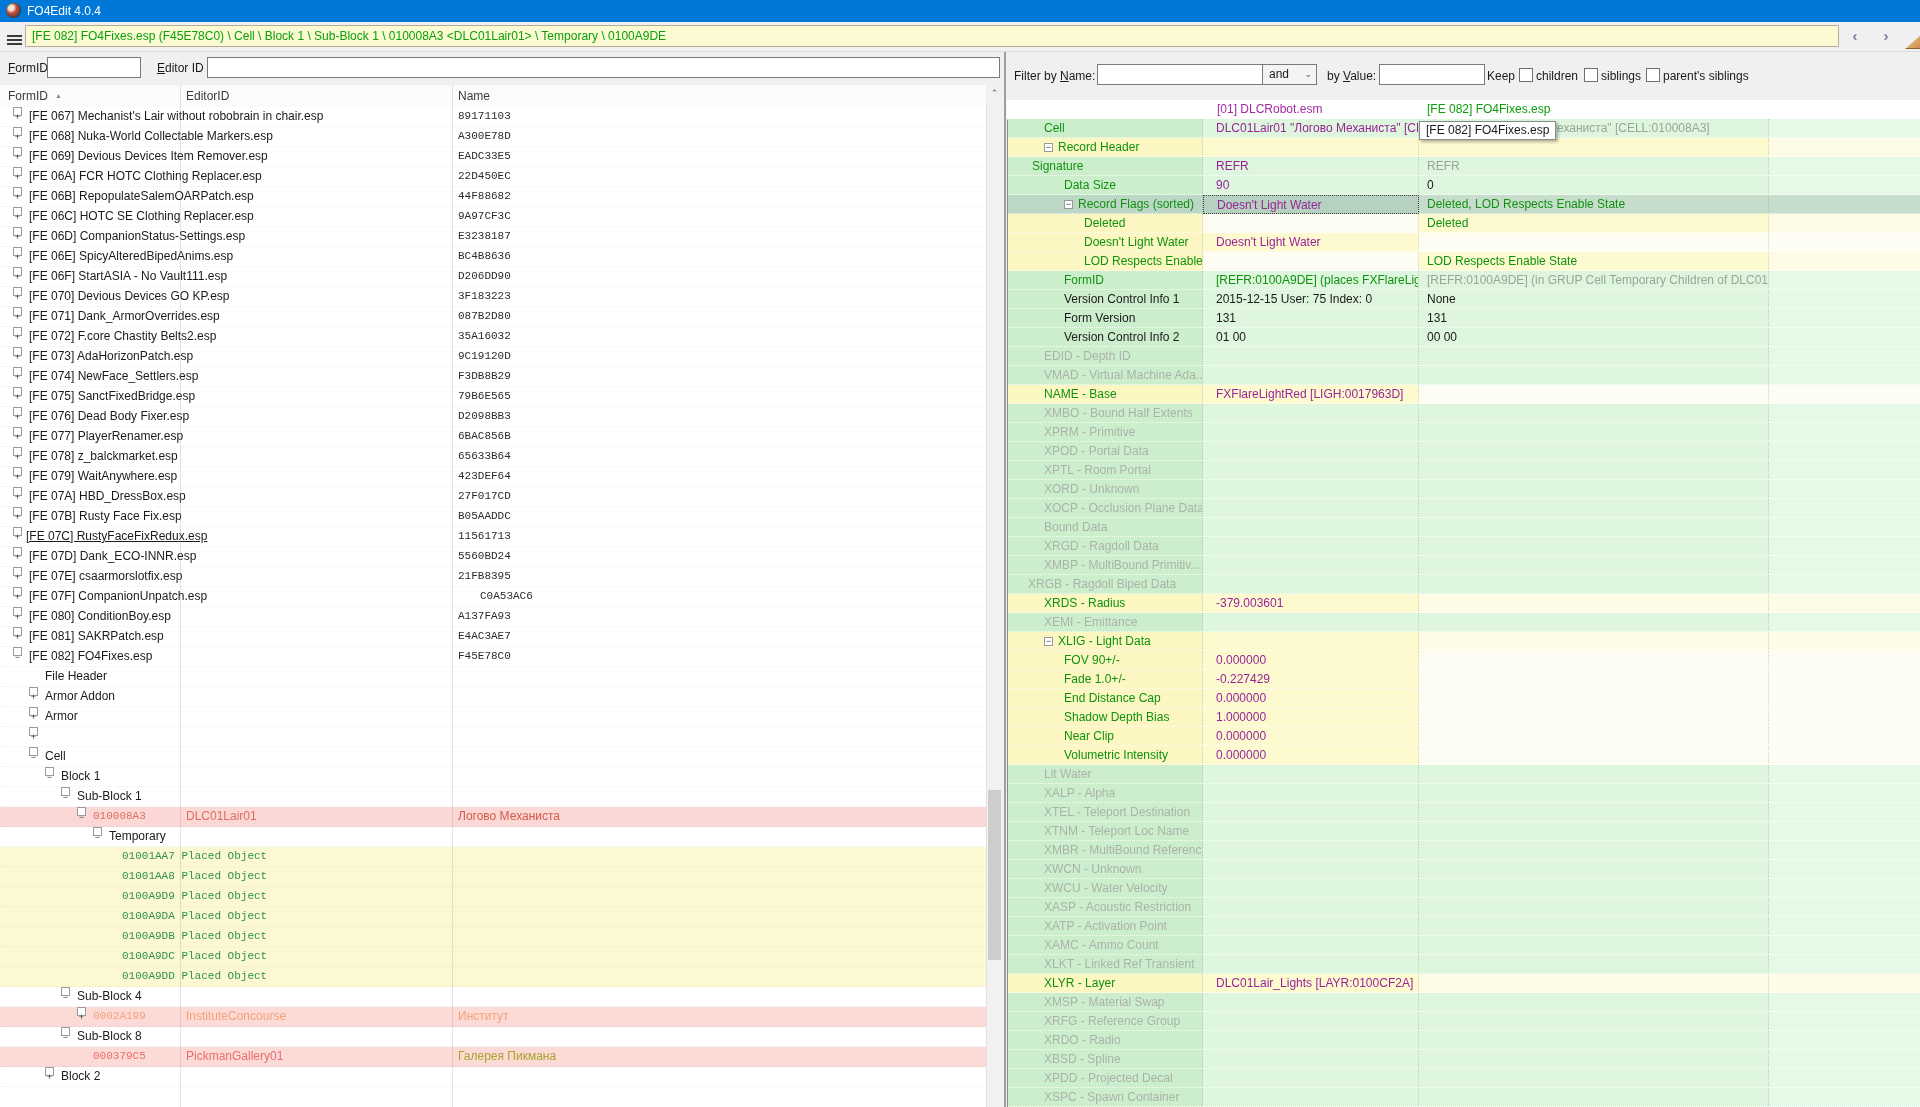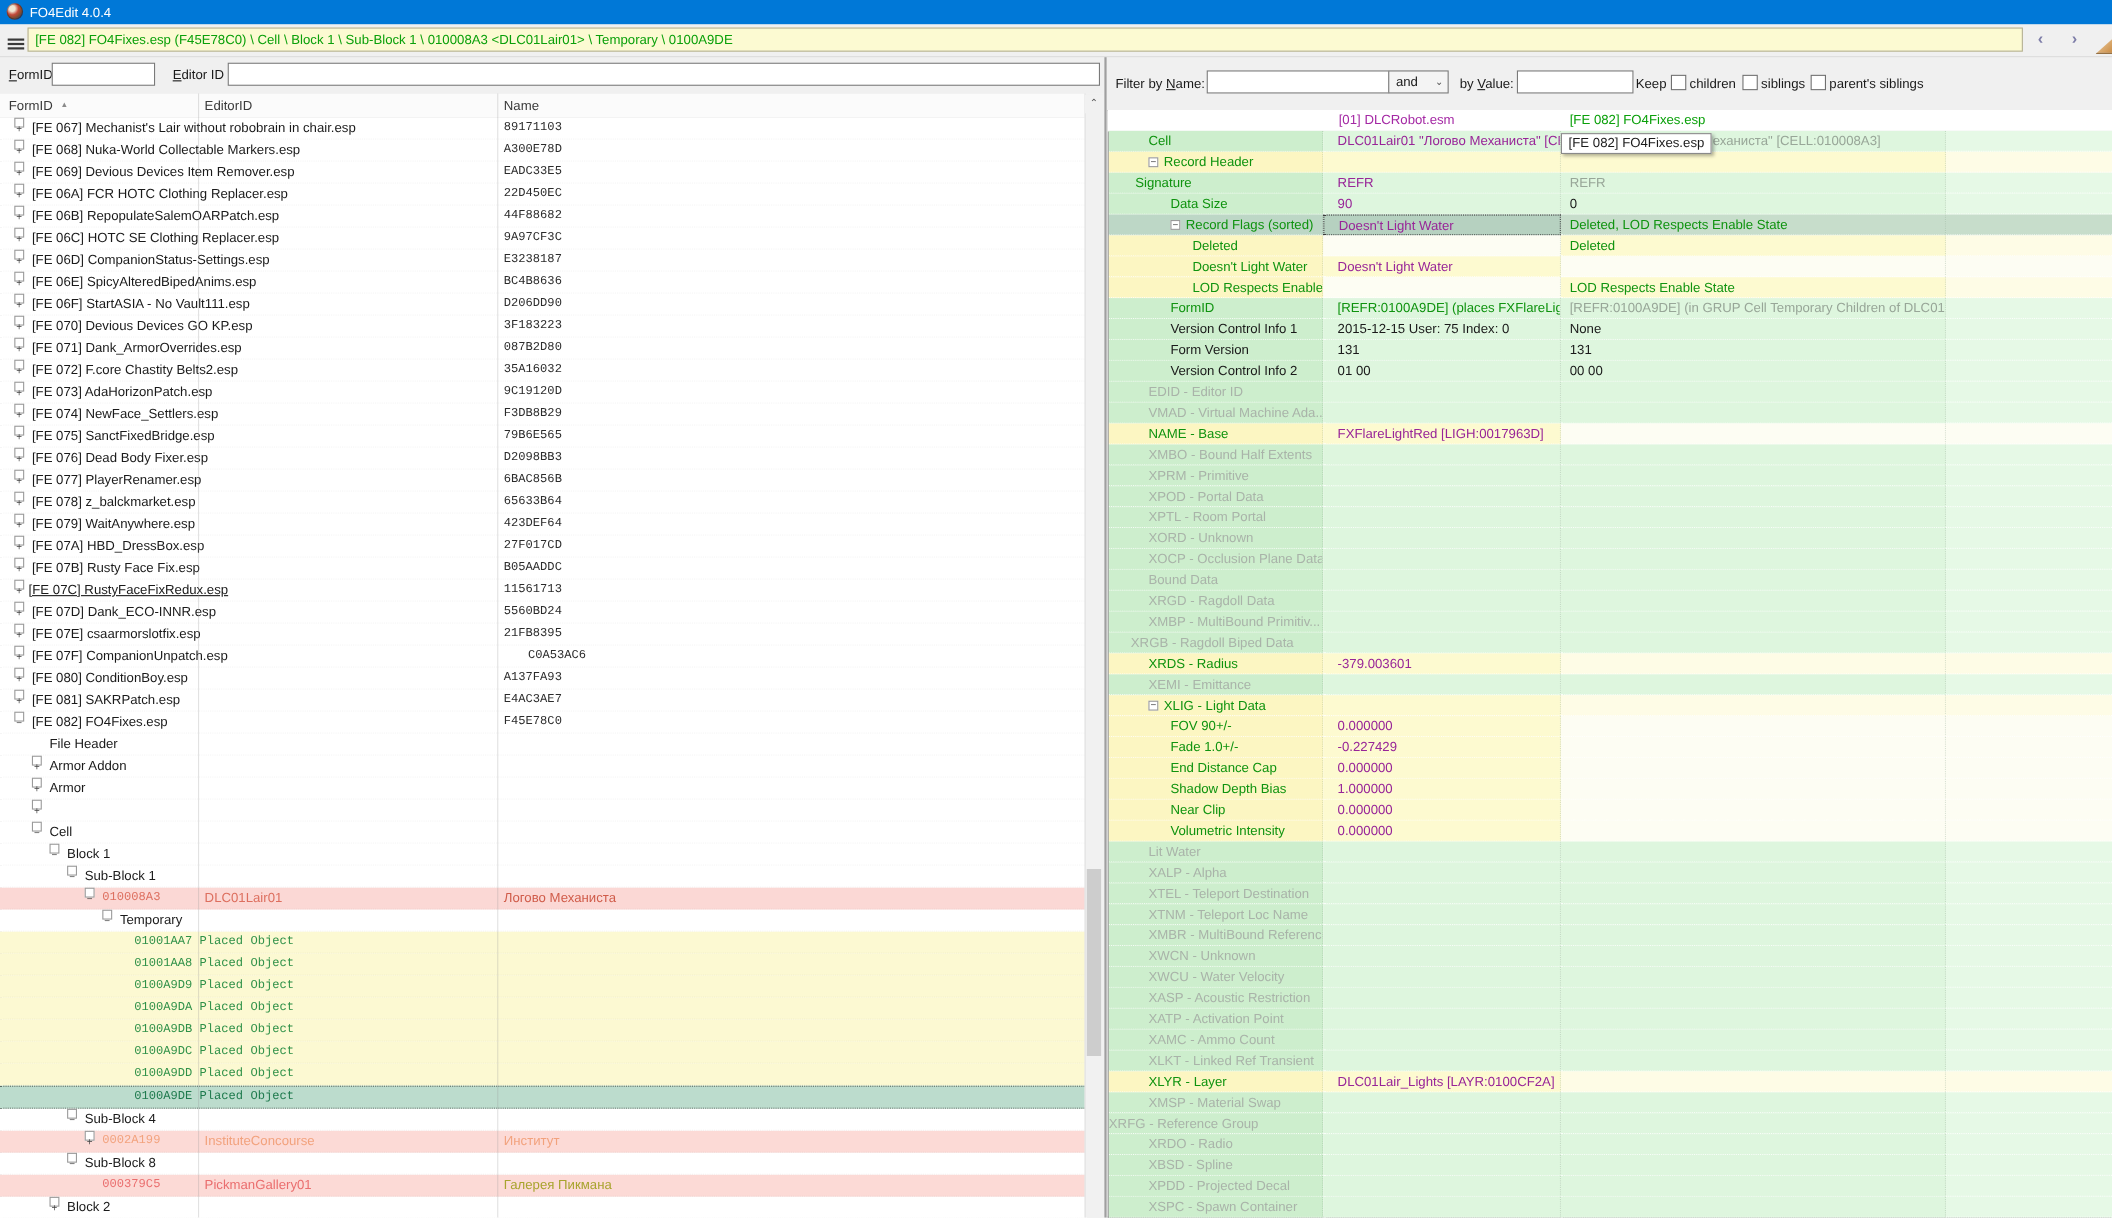--- a/index.html
+++ b/index.html
@@ -302,23 +302,20 @@
     </div>
     <div class="lrow yellow">
       <span class="mono ta" style="left: 122px;">0100A9DB Placed Object</span>
     </div>
     <div class="lrow yellow">
       <span class="mono ta" style="left: 122px;">0100A9DC Placed Object</span>
     </div>
     <div class="lrow yellow">
       <span class="mono ta" style="left: 122px;">0100A9DD Placed Object</span>
     </div>
-    <div class="lrow sel">
-      <span class="mono ta" style="left: 122px;">0100A9DE Placed Object</span>
-    </div>
     <div class="lrow ">
       <span class="exp" style="left: 61px;">−</span>
       <span class="ta" style="left: 77px;">Sub-Block 4</span>
     </div>
     <div class="lrow pinkB">
       <span class="exp" style="left: 77px;">+</span>
       <span class="mono ta" style="left: 93px;">0002A199</span>
       <span class="tb" style="left: 186px;">InstituteConcourse</span>
       <span class="tc" style="left: 458px;">Институт</span>
     </div>
@@ -428,21 +425,21 @@
       <div class="cell cc2 bg-gv"><span class="v-k">131</span></div>
       <div class="cell ccr bg-gr"></div>
     </div>
     <div class="rrow">
       <div class="cell cn bg-gn" style="padding-left: 56px;"><span class="lc-k">Version Control Info 2</span></div>
       <div class="cell cc1 bg-gv"><span class="v-k">01 00</span></div>
       <div class="cell cc2 bg-gv"><span class="v-k">00 00</span></div>
       <div class="cell ccr bg-gr"></div>
     </div>
     <div class="rrow">
-      <div class="cell cn bg-gn" style="padding-left: 36px;"><span class="lc-gray">EDID - Editor ID</span></div>
+      <div class="cell cn bg-gn" style="padding-left: 36px;"><span class="lc-gray">EDID - Depth ID</span></div>
       <div class="cell cc1 bg-gv"></div>
       <div class="cell cc2 bg-gv"></div>
       <div class="cell ccr bg-gr"></div>
     </div>
     <div class="rrow">
       <div class="cell cn bg-gn" style="padding-left: 36px;"><span class="lc-gray">VMAD - Virtual Machine Ada...</span></div>
       <div class="cell cc1 bg-gv"></div>
       <div class="cell cc2 bg-gv"></div>
       <div class="cell ccr bg-gr"></div>
     </div>
@@ -638,21 +635,21 @@
       <div class="cell cc2 bg-yr"></div>
       <div class="cell ccr bg-yr"></div>
     </div>
     <div class="rrow">
       <div class="cell cn bg-gn" style="padding-left: 36px;"><span class="lc-gray">XMSP - Material Swap</span></div>
       <div class="cell cc1 bg-gv"></div>
       <div class="cell cc2 bg-gv"></div>
       <div class="cell ccr bg-gr"></div>
     </div>
     <div class="rrow">
-      <div class="cell cn bg-gn" style=""><span class="lc-gray">XRFG - Reference Group</span></div>
+      <div class="cell cn bg-gn" style="padding-left: 36px;"><span class="lc-gray">XRFG - Reference Group</span></div>
       <div class="cell cc1 bg-gv"></div>
       <div class="cell cc2 bg-gv"></div>
       <div class="cell ccr bg-gr"></div>
     </div>
     <div class="rrow">
       <div class="cell cn bg-gn" style="padding-left: 36px;"><span class="lc-gray">XRDO - Radio</span></div>
       <div class="cell cc1 bg-gv"></div>
       <div class="cell cc2 bg-gv"></div>
       <div class="cell ccr bg-gr"></div>
     </div>

